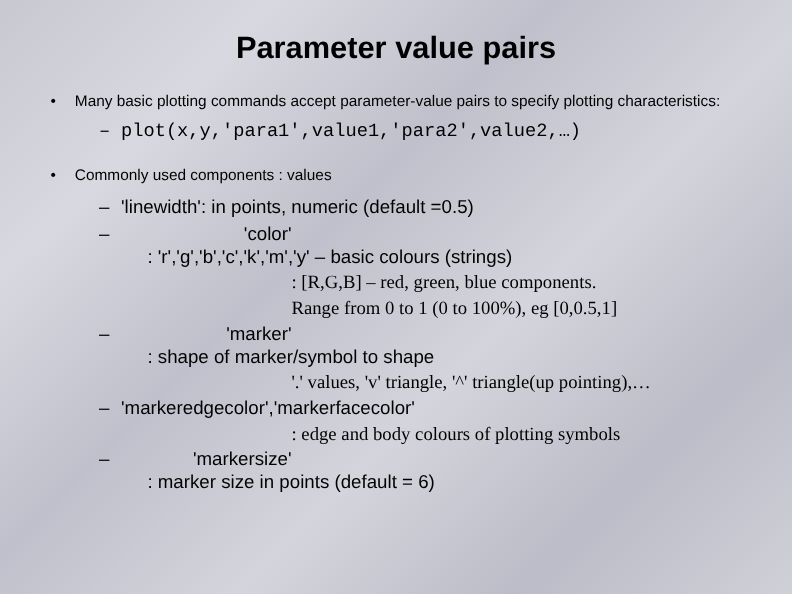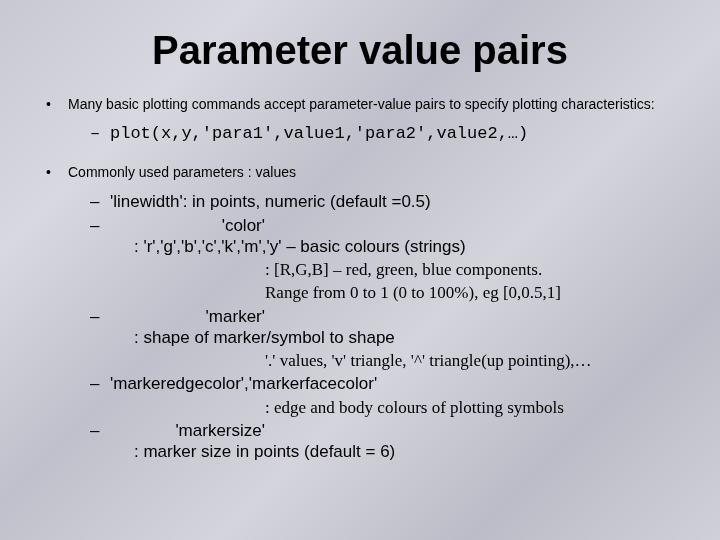--- a/index.html
+++ b/index.html
@@ -15,21 +15,21 @@
     color: #000;
     position: relative;
   }
   .slide {
     padding: 20px 40px 20px 40px;
     box-sizing: border-box;
     width: 100%;
     height: 100%;
   }
   .title {
-    font-size: 40px;
+    font-size: 28px;
     font-weight: bold;
     text-align: center;
     margin: 8px 0 22px 0;
   }
   .bullet-l1 {
     font-size: 14px;
     line-height: 1.3;
     margin: 0 0 10px 0;
     padding-left: 28px;
     position: relative;
@@ -106,21 +106,21 @@
 <div class="slide">
 
   <div class="title">Parameter value pairs</div>
 
   <div class="bullet-l1">Many basic plotting commands accept parameter-value pairs to specify plotting characteristics:</div>
 
   <div class="bullet-l2 code">plot(x,y,'para1',value1,'para2',value2,…)</div>
 
   <div class="gap"></div>
 
-  <div class="bullet-l1">Commonly used parameters : values</div>
+  <div class="bullet-l1">Commonly used components : values</div>
 
   <div class="sub">
 
     <div class="sub-line">
       <span class="dash">–</span>
       <span>'linewidth': in points, numeric (default =0.5)</span>
     </div>
 
     <div class="sub-row">
       <span class="dash">–</span>

